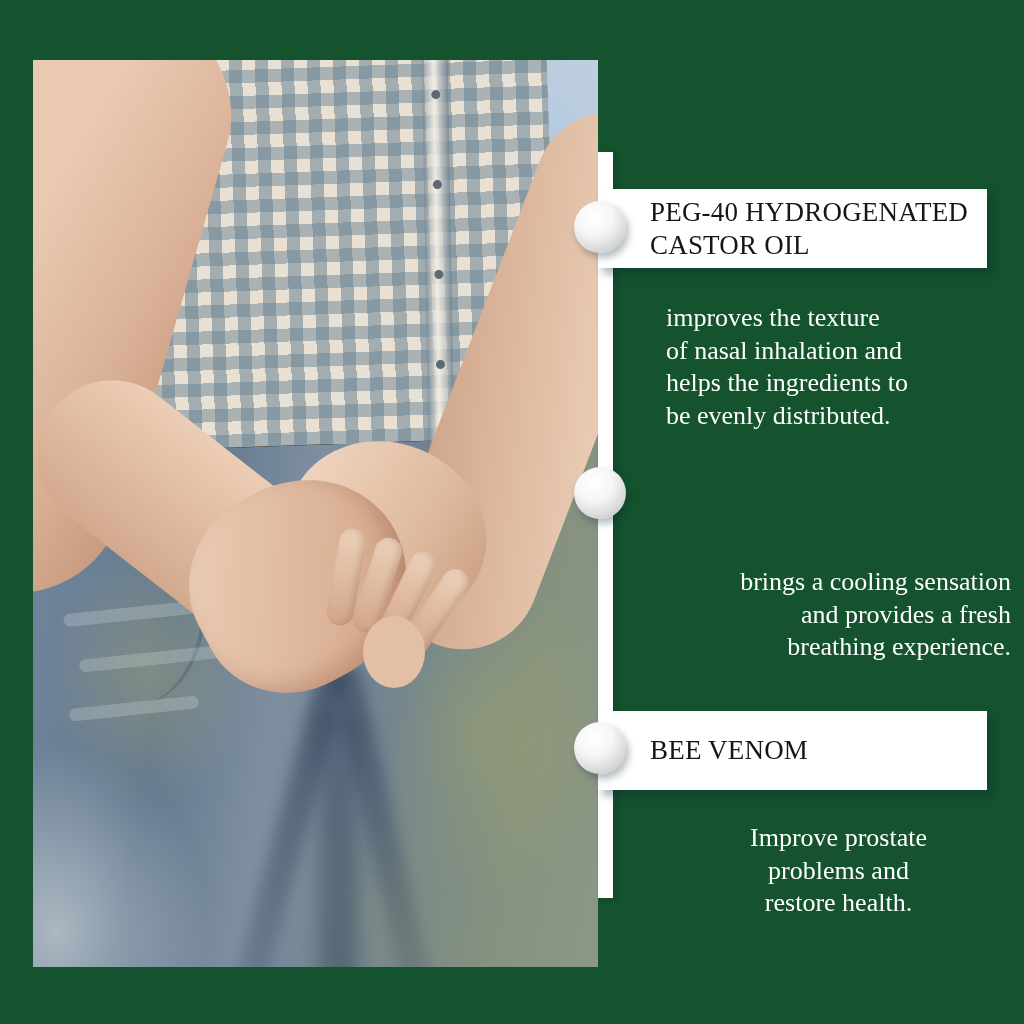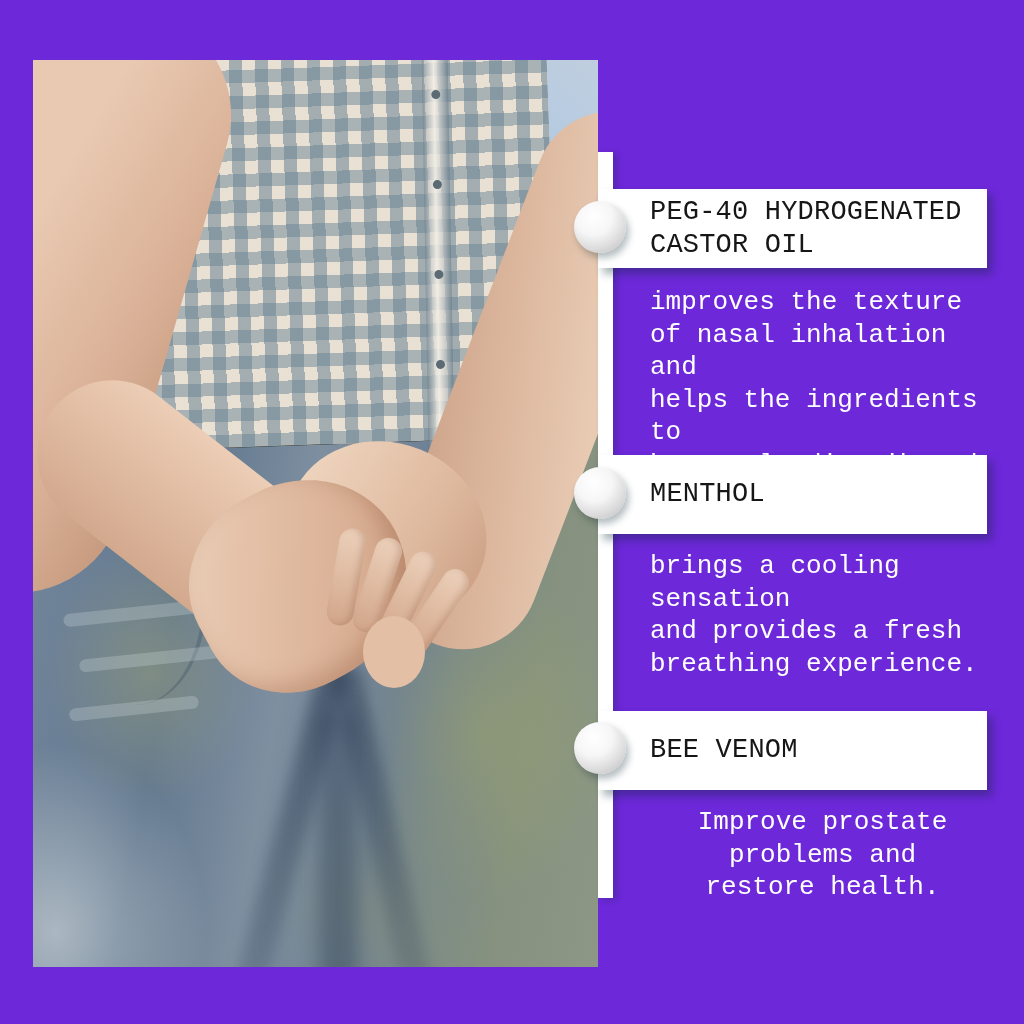--- a/index.html
+++ b/index.html
@@ -1,20 +1,20 @@
 <!DOCTYPE html>
 <html><head>
 <meta charset="utf-8">
 <style>
   html,body{margin:0;padding:0;background:#222;}
   *{box-sizing:border-box;}
   .canvas{
     position:relative;width:1024px;height:1024px;overflow:hidden;
-    background:#6d28d9;
-    font-family:Liberation Mono, monospace;
+    background:#14532d;
+    font-family:Liberation Serif, serif;
   }
 
   
   .photo{position:absolute;left:33px;top:60px;width:565px;height:907px;overflow:hidden;z-index:1;
     background:linear-gradient(155deg,#b7c7d8 0%,#c9d3e0 30%,#dbe2ea 55%,#e8ebf0 78%,#dde2e9 100%);}
   .photo *{position:absolute;}
   .sky-patch{left:55%;top:-6%;width:65%;height:42%;
     background:radial-gradient(ellipse,rgba(170,198,226,.95),rgba(170,198,226,0) 70%);}
   .floor-patch{left:-12%;bottom:-4%;width:75%;height:34%;
     background:radial-gradient(ellipse,rgba(240,243,247,.95),rgba(240,243,247,0) 72%);}
@@ -80,23 +80,23 @@
     box-shadow:4px 2px 6px rgba(10,40,50,.25);}
   .card{position:absolute;left:598px;width:389px;height:79px;background:#ffffff;z-index:3;
     box-shadow:5px 6px 8px rgba(10,40,50,.35);display:flex;align-items:center;padding-left:52px;}
   .card h2{margin:0;font-size:27px;line-height:33px;font-weight:400;color:#161616;
     white-space:pre-line;letter-spacing:.2px;}
   .card1{top:189px;} .card2{top:455px;} .card3{top:711px;align-items:center;}
   .ball{position:absolute;left:574px;width:52px;height:52px;border-radius:50%;z-index:4;
     background:radial-gradient(circle at 38% 30%,#ffffff 0%,#f6f6f6 38%,#dcdcdc 66%,#b8b8b8 100%);
     box-shadow:3px 5px 7px rgba(10,40,50,.3);}
   .ball1{top:201px;} .ball2{top:467px;} .ball3{top:722px;}
-  .desc{position:absolute;left:650px;width:345px;margin:0;z-index:3;
+  .desc{position:absolute;left:650px;width:345px;margin:16px;z-index:3;
     font-size:26px;line-height:32.5px;color:#ffffff;white-space:pre-line;}
-  .desc1{top:286px;} .desc2{top:550px;} .desc3{top:806px;text-align:center;}
+  .desc1{top:286px;} .desc2{top:550px;text-align:right;} .desc3{top:806px;text-align:center;}
 </style>
 </head>
 <body>
 
 <div class="canvas">
 
   <div class="photo" title="Man in a blue and white gingham sleeveless shirt and faded blue jeans clasping both hands over his crotch">
     <div class="sky-patch"></div>
     <div class="floor-patch"></div>
 
@@ -137,23 +137,20 @@
   <div class="card card1">
     <h2>PEG-40 HYDROGENATED
 CASTOR OIL</h2>
   </div>
   <div class="ball ball1"></div>
   <p class="desc desc1">improves the texture
 of nasal inhalation and
 helps the ingredients to
 be evenly distributed.</p>
 
-  <div class="card card2">
-    <h2>MENTHOL</h2>
-  </div>
   <div class="ball ball2"></div>
   <p class="desc desc2">brings a cooling sensation
 and provides a fresh
 breathing experience.</p>
 
   <div class="card card3">
     <h2>BEE VENOM</h2>
   </div>
   <div class="ball ball3"></div>
   <p class="desc desc3">Improve prostate

